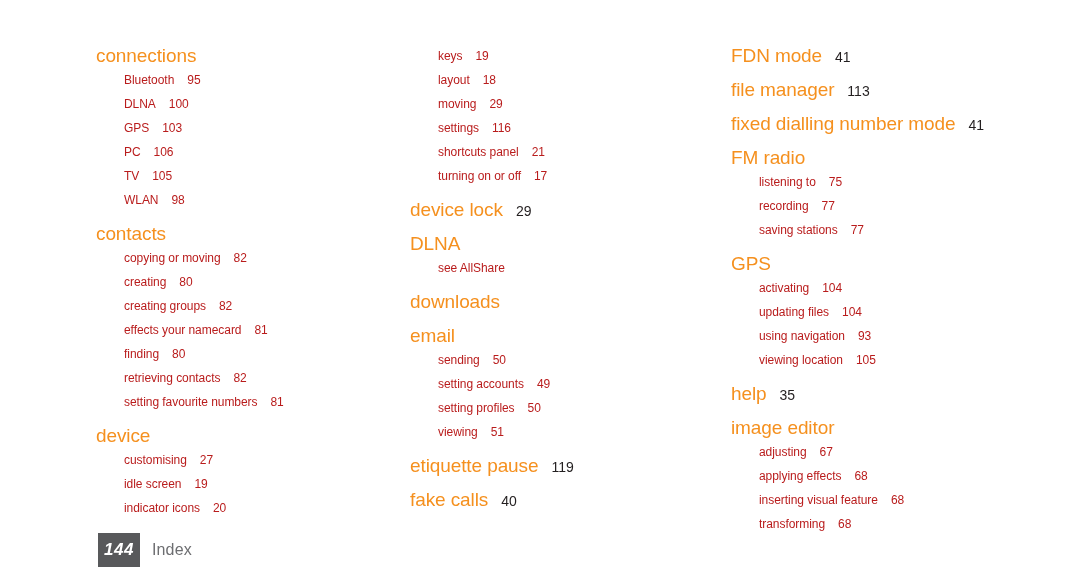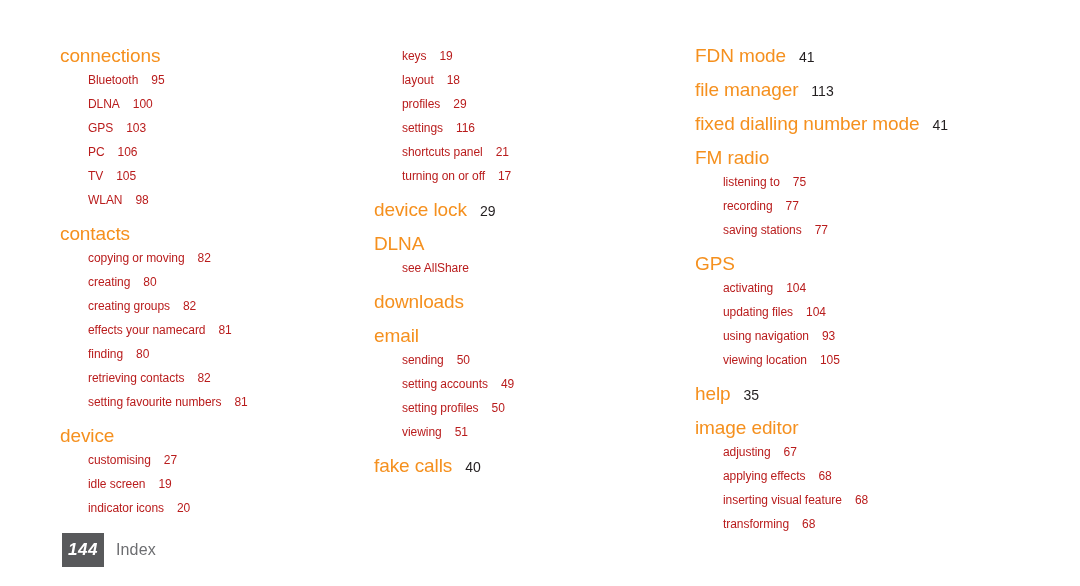--- a/index.html
+++ b/index.html
@@ -14,20 +14,21 @@
     font-family: "Liberation Sans", sans-serif;
     color: #231f20;
     overflow: hidden;
     position: relative;
   }
 
   #page {
     position: relative;
     width: 860px;
     height: 586px;
+    margin-left: 36px;
   }
 
   
   .columns {
     position: absolute;
     top: 44px;
     left: 0;
     width: 1080px;
     display: flex;
     align-items: flex-start;
@@ -136,21 +137,21 @@
           <div class="entry heading"><span>device</span></div>
           <div class="entry sub"><span>customising</span><span class="page">27</span></div>
           <div class="entry sub"><span>idle screen</span><span class="page">19</span></div>
           <div class="entry sub"><span>indicator icons</span><span class="page">20</span></div>
         </div>
       </div>
     <div class="column col-2">
         <div class="group">
           <div class="entry sub"><span>keys</span><span class="page">19</span></div>
           <div class="entry sub"><span>layout</span><span class="page">18</span></div>
-          <div class="entry sub"><span>profiles</span><span class="page">29</span></div>
+          <div class="entry sub"><span>moving</span><span class="page">29</span></div>
           <div class="entry sub"><span>settings</span><span class="page">116</span></div>
           <div class="entry sub"><span>shortcuts panel</span><span class="page">21</span></div>
           <div class="entry sub"><span>turning on or off</span><span class="page">17</span></div>
         </div>
         <div class="group">
           <div class="entry heading"><span>device lock</span><span class="page">29</span></div>
         </div>
         <div class="group">
           <div class="entry heading"><span>DLNA</span></div>
           <div class="entry sub"><span>see AllShare</span></div>
@@ -159,20 +160,23 @@
           <div class="entry heading"><span>downloads</span></div>
         </div>
         <div class="group">
           <div class="entry heading"><span>email</span></div>
           <div class="entry sub"><span>sending</span><span class="page">50</span></div>
           <div class="entry sub"><span>setting accounts</span><span class="page">49</span></div>
           <div class="entry sub"><span>setting profiles</span><span class="page">50</span></div>
           <div class="entry sub"><span>viewing</span><span class="page">51</span></div>
         </div>
         <div class="group">
+          <div class="entry heading"><span>etiquette pause</span><span class="page">119</span></div>
+        </div>
+        <div class="group">
           <div class="entry heading"><span>fake calls</span><span class="page">40</span></div>
         </div>
       </div>
     <div class="column col-3">
         <div class="group">
           <div class="entry heading"><span>FDN mode</span><span class="page">41</span></div>
         </div>
         <div class="group">
           <div class="entry heading"><span>file manager</span><span class="page">113</span></div>
         </div>

